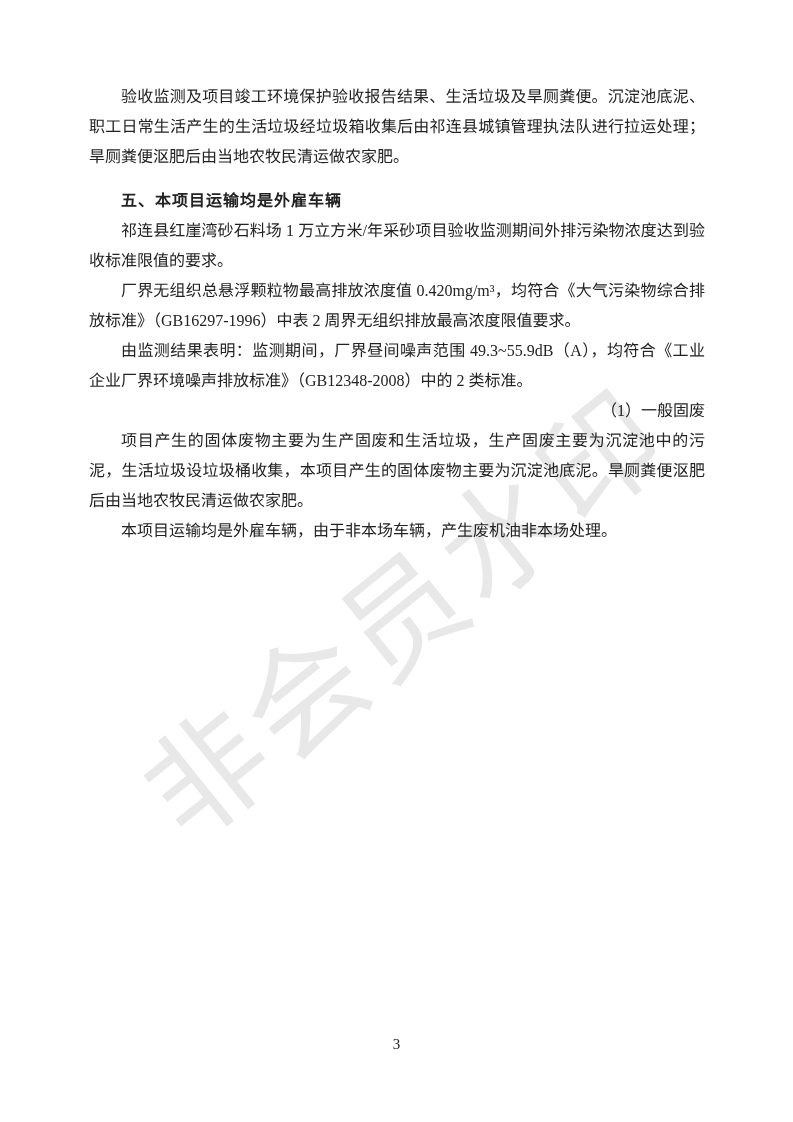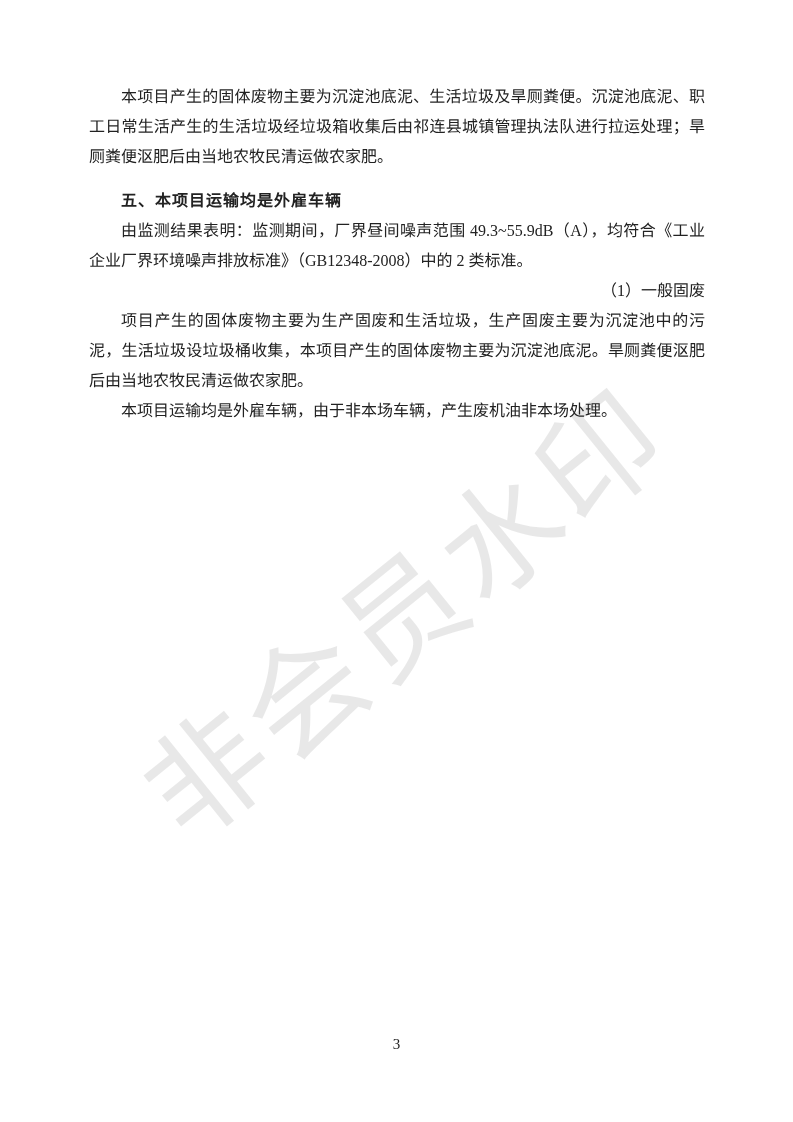--- a/index.html
+++ b/index.html
@@ -72,22 +72,24 @@
   }
 </style>
 </head>
 <body>
 
 <div class="page">
 
   <div class="watermark">非会员水印</div>
 
   <div class="content">
-      <p class="para-body">本项目产生的固体废物主要为沉淀池底泥、生活垃圾及旱厕粪便。沉淀池底泥、职工日常生活产生的生活垃圾经垃圾箱收集后由祁连县城镇管理执法队进行拉运处理；旱厕粪便沤肥后由当地农牧民清运做农家肥。</p>
+      <p class="para-body">验收监测及项目竣工环境保护验收报告结果、生活垃圾及旱厕粪便。沉淀池底泥、职工日常生活产生的生活垃圾经垃圾箱收集后由祁连县城镇管理执法队进行拉运处理；旱厕粪便沤肥后由当地农牧民清运做农家肥。</p>
       <p class="para-heading">五、本项目运输均是外雇车辆</p>
+      <p class="para-body">祁连县红崖湾砂石料场 1 万立方米/年采砂项目验收监测期间外排污染物浓度达到验收标准限值的要求。</p>
+      <p class="para-body">厂界无组织总悬浮颗粒物最高排放浓度值 0.420mg/m³，均符合《大气污染物综合排放标准》（GB16297-1996）中表 2 周界无组织排放最高浓度限值要求。</p>
       <p class="para-body">由监测结果表明：监测期间，厂界昼间噪声范围 49.3~55.9dB（A），均符合《工业企业厂界环境噪声排放标准》（GB12348-2008）中的 2 类标准。</p>
       <p class="para-label">（1）一般固废</p>
       <p class="para-body">项目产生的固体废物主要为生产固废和生活垃圾，生产固废主要为沉淀池中的污泥，生活垃圾设垃圾桶收集，本项目产生的固体废物主要为沉淀池底泥。旱厕粪便沤肥后由当地农牧民清运做农家肥。</p>
       <p class="para-body">本项目运输均是外雇车辆，由于非本场车辆，产生废机油非本场处理。</p>
     </div>
 
   <div class="page-number">3</div>
 
 </div>
 

